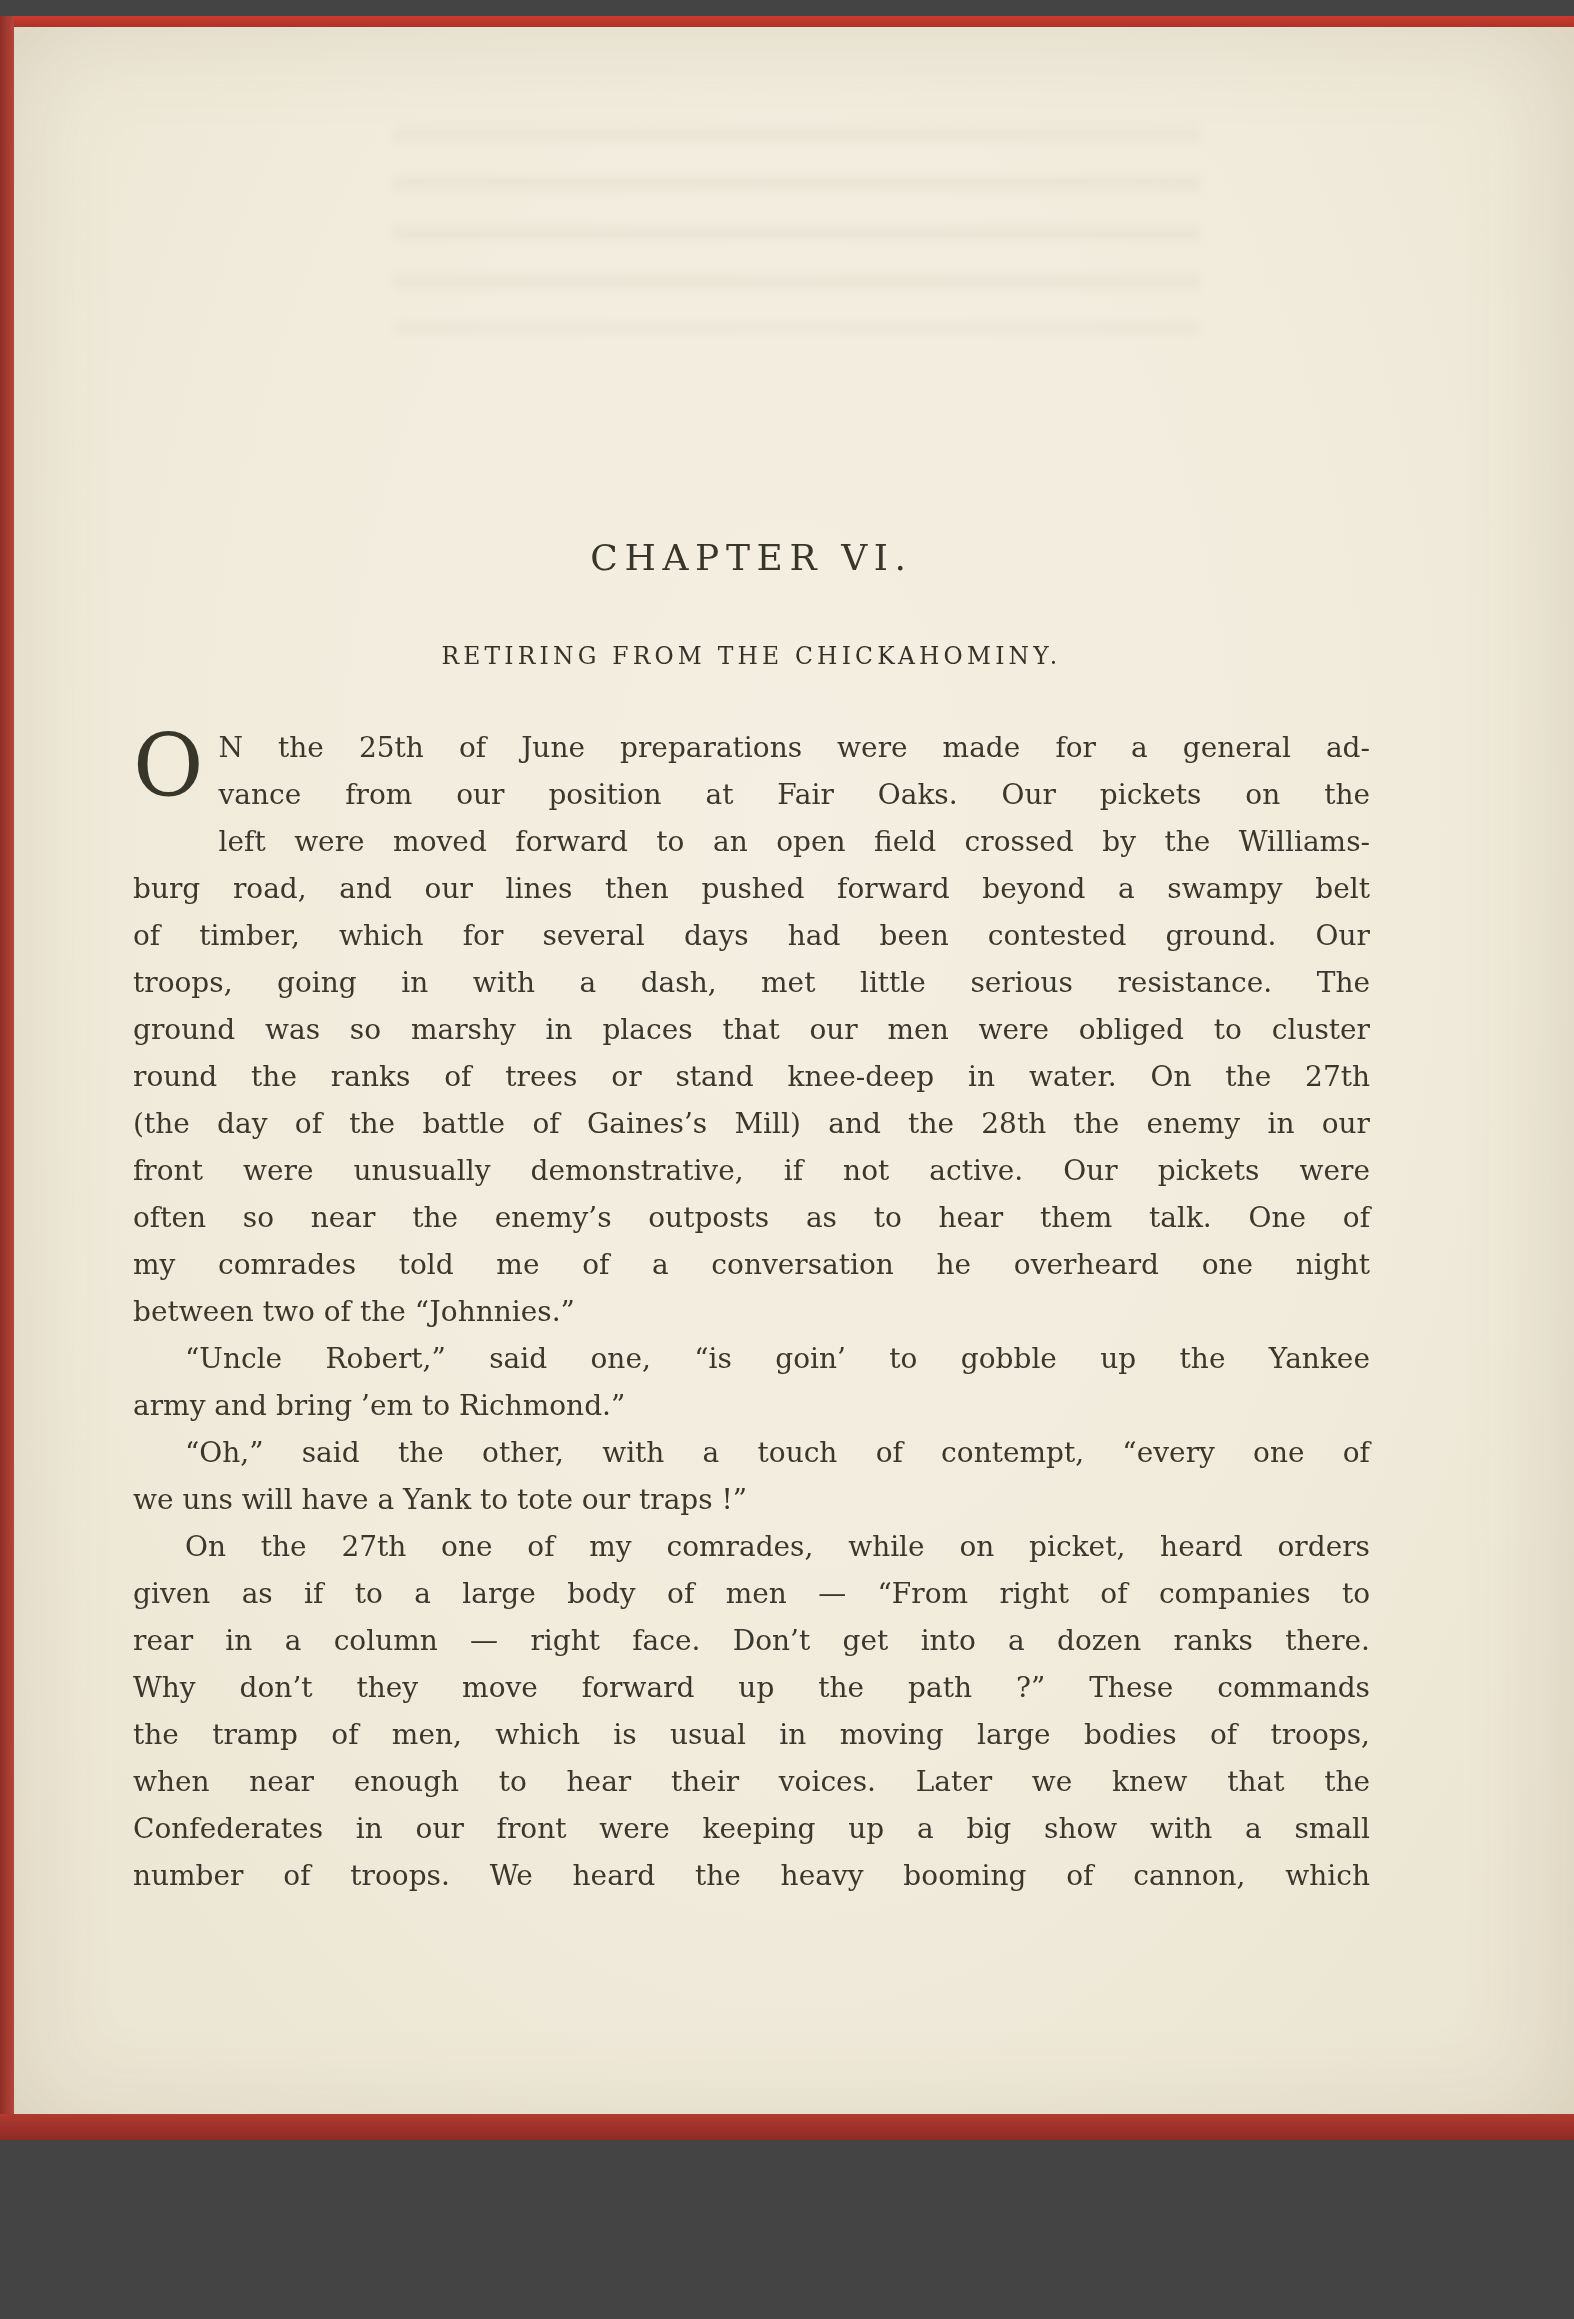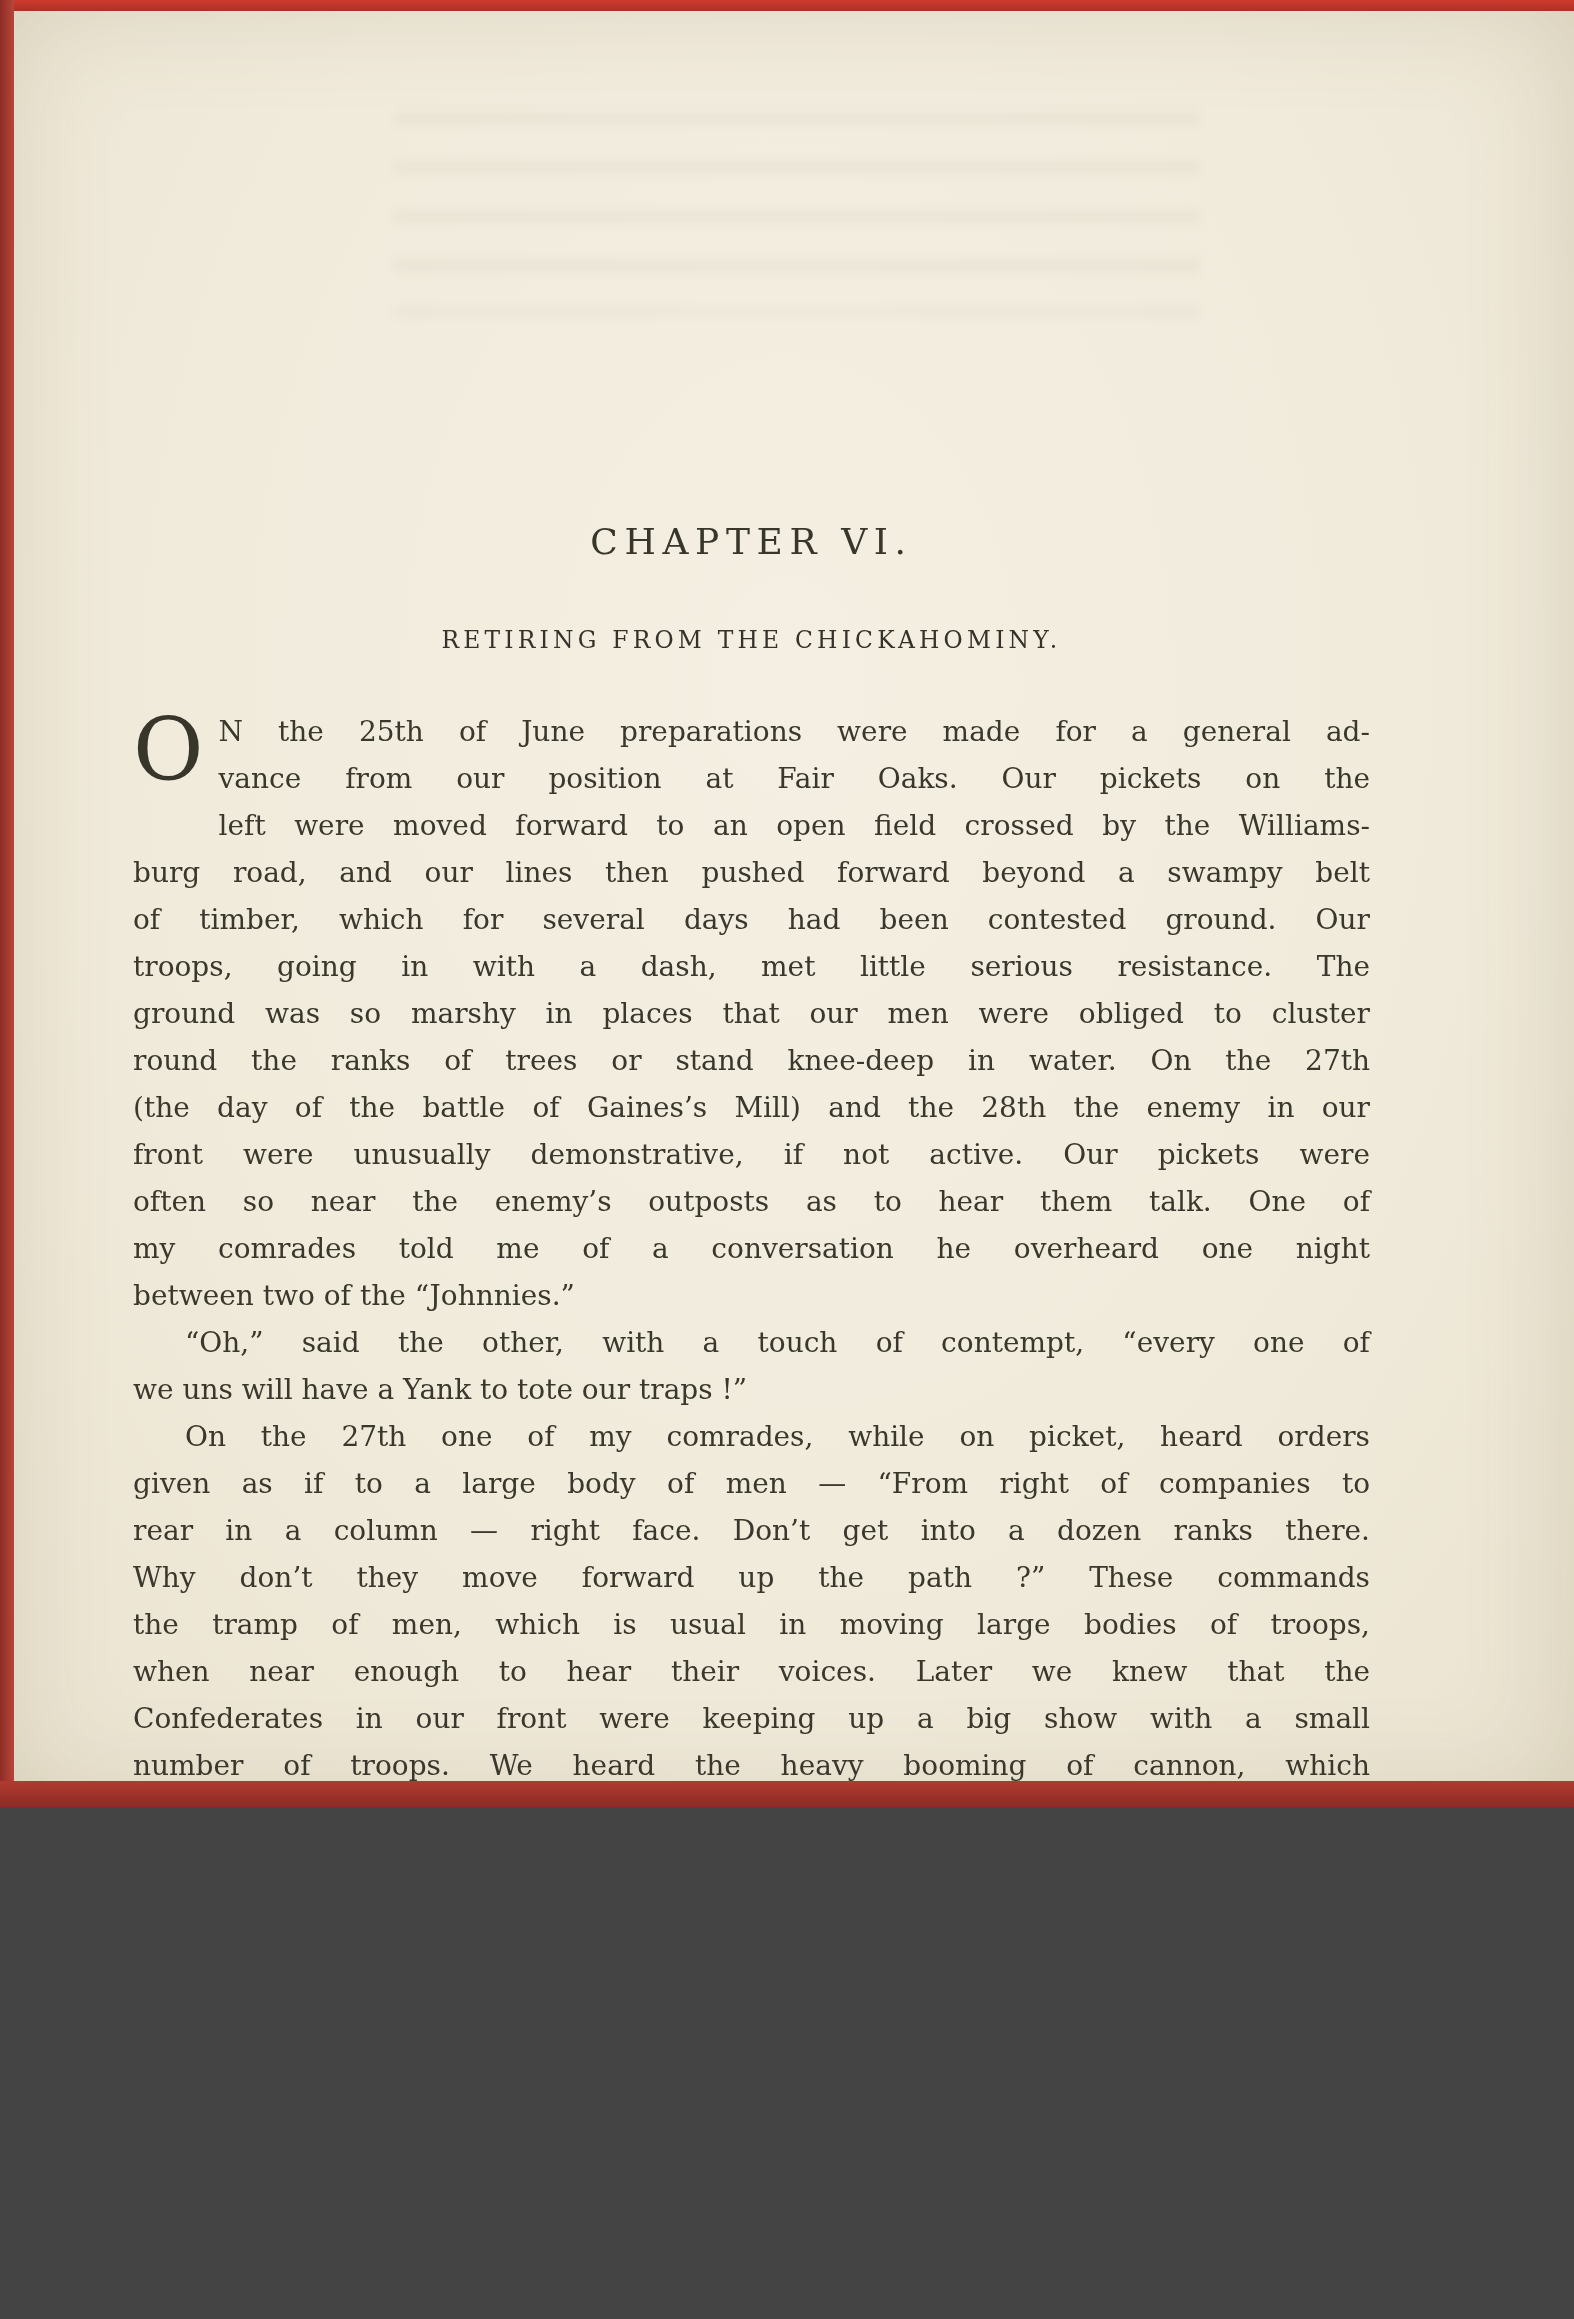--- a/index.html
+++ b/index.html
@@ -3,22 +3,22 @@
 <meta charset="utf-8">
 <style>
   html, body {
     margin: 0;
     padding: 0;
     background: #444;
   }
   .page {
     position: relative;
     width: 1575px;
-    height: 1807px;
-    margin: 0 auto;
+    height: 2124px;
+    margin: 16px auto;
     background: radial-gradient(ellipse at 50% 38%, #f4efe2 0%, #f1ebdc 55%, #eae3d0 100%);
     box-shadow: inset 0 0 112px rgba(110, 92, 55, 0.18);
     overflow: hidden;
     font-family: "DejaVu Serif", "Liberation Serif", serif;
     color: #3a372c;
   }
   .edge { position: absolute; z-index: 5; }
   .edge-top    { top: 0; left: 0; right: 0; height: 11.2px;
                  background: linear-gradient(to bottom, #cf3a2e, #a93328); }
   .edge-left   { top: 0; left: 0; bottom: 0; width: 14px;
@@ -113,20 +113,24 @@
           <div class="line">troops, going in with a dash, met little serious resistance.  The</div>
           <div class="line">ground was so marshy in places that our men were obliged to cluster</div>
           <div class="line">round the ranks of trees or stand knee-deep in water.  On the 27th</div>
           <div class="line">(the day of the battle of Gaines’s Mill) and the 28th the enemy in our</div>
           <div class="line">front were unusually demonstrative, if not active.  Our pickets were</div>
           <div class="line">often so near the enemy’s outposts as to hear them talk.  One of</div>
           <div class="line">my comrades told me of a conversation he overheard one night</div>
           <div class="line last">between two of the “Johnnies.”</div>
         </div>
         <div class="paragraph indented">
+          <div class="line">“Uncle Robert,” said one, “is goin’ to gobble up the Yankee</div>
+          <div class="line last">army and bring ’em to Richmond.”</div>
+        </div>
+        <div class="paragraph indented">
           <div class="line">“Oh,” said the other, with a touch of contempt, “every one of</div>
           <div class="line last">we uns will have a Yank to tote our traps !”</div>
         </div>
         <div class="paragraph indented">
           <div class="line">On the 27th one of my comrades, while on picket, heard orders</div>
           <div class="line">given as if to a large body of men — “From right of companies to</div>
           <div class="line">rear in a column — right face.  Don’t get into a dozen ranks there.</div>
           <div class="line">Why don’t they move forward up the path ?”  These commands</div>
           <div class="line">the tramp of men, which is usual in moving large bodies of troops,</div>
           <div class="line">when near enough to hear their voices.  Later we knew that the</div>

